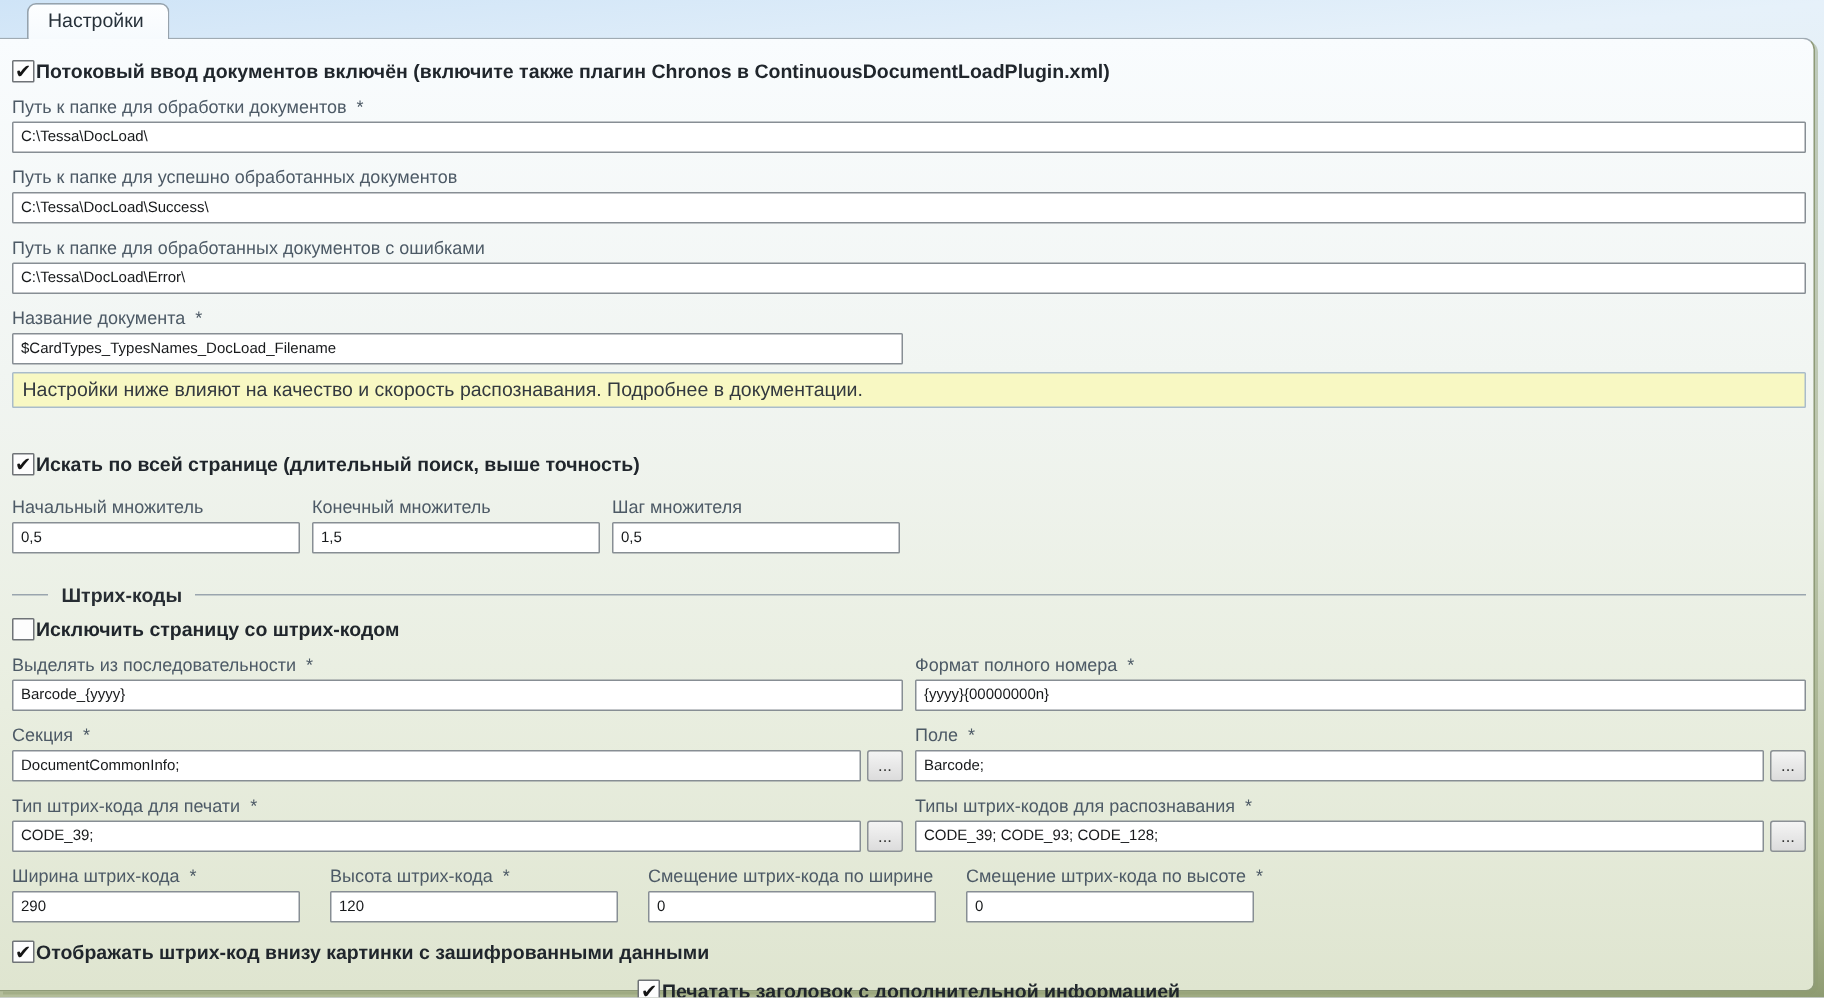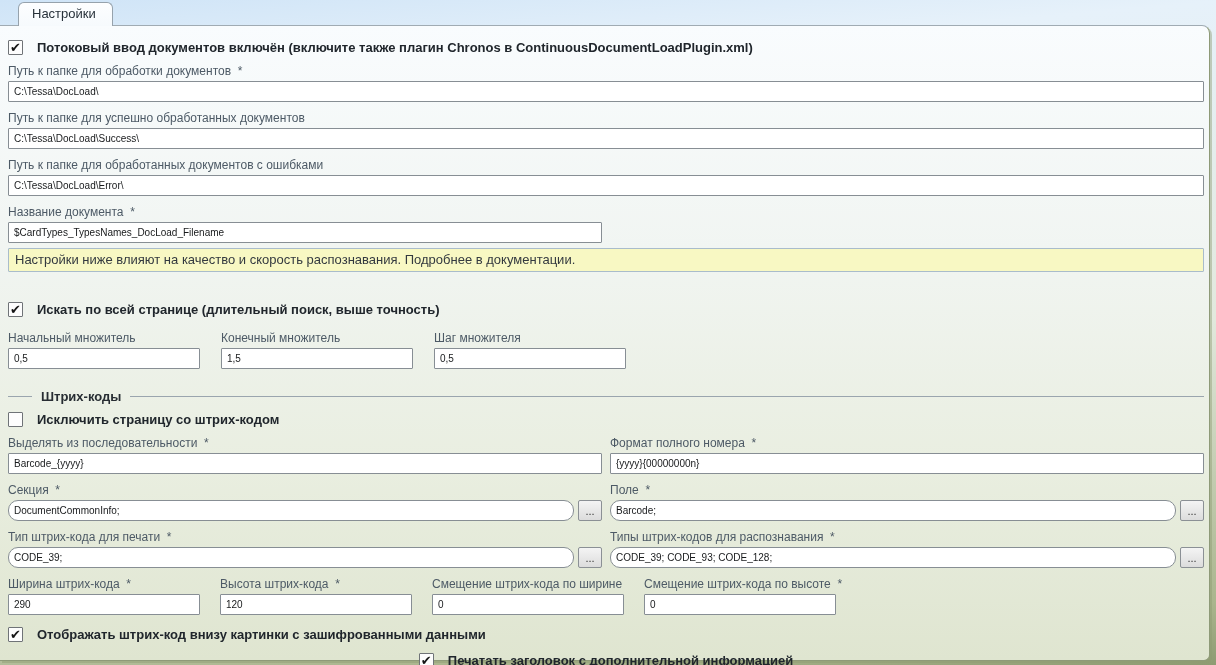--- a/index.html
+++ b/index.html
@@ -19,41 +19,41 @@
   .panel {
     position:absolute; left:0; top:25px; width:1210px; height:636px; z-index:2;
     background:linear-gradient(180deg, #f9fcfe 0%, #f1f5f2 35%, #e9eee0 70%, #dfe5d0 100%);
     border-top:1px solid #a0abb3;
     border-right:1px solid #8e9a78;
     border-bottom:1px solid #8e9a78;
     border-radius:0 8px 6px 0;
     box-shadow:2px 2px 0 rgba(143,156,114,.45);
     padding:0 5px 0 8px;
   }
-  .cb-row { display:flex; align-items:center; gap:14px; }
+  .cb-row { display:flex; align-items:center; gap:1px; }
   .cb-box {
     width:15px; height:15px; flex:0 0 15px; background:#fdfdfd;
     border:1px solid #6f7377; border-radius:1px;
     display:inline-flex; align-items:center; justify-content:center;
   }
   .cb-box.checked::after { content:"✔"; font-size:13px; line-height:1; color:#141414; margin-top:-1px; }
   .cb-label { font-size:13px; font-weight:bold; color:#20262c; white-space:pre; }
   .field-label { font-size:12px; color:#4d5a66; white-space:pre; margin-bottom:3px; height:14px; }
   .tess-input {
     display:block; width:100%; height:21px; background:#fff;
     border:1px solid #878e94; border-radius:1px;
     font-family:"Liberation Sans", sans-serif; font-size:10px; color:#17191b;
     padding:1px 5px; outline:none;
   }
   .field { margin-top:9px; }
   .grid2 { display:grid; grid-template-columns:1fr 1fr; column-gap:8px; }
-  .grid3 { display:grid; grid-template-columns:repeat(3,192px); column-gap:21px; }
+  .grid3 { display:grid; grid-template-columns:repeat(3,192px); column-gap:8px; }
   .grid4 { display:grid; grid-template-columns:repeat(4,192px); column-gap:20px; }
   .with-btn { display:flex; align-items:stretch; }
-  .with-btn .tess-input { flex:1;border-radius:10px; }
+  .with-btn .tess-input { flex:1; }
   .dots-btn {
     flex:0 0 24px; width:24px; height:21px; margin-left:4px;
     background:linear-gradient(180deg, #f4f4f4 0%, #dcdcdc 100%);
     border:1px solid #8b9095; border-radius:2px;
     font-family:"Liberation Sans", sans-serif; font-size:11px; line-height:10px;
     color:#333; cursor:pointer; padding:0;
   }
   .notice {
     margin-top:5px; padding:3px 6px 4px;
     background:#f8f8c3; border:1px solid #a9bccb; border-radius:1px;

